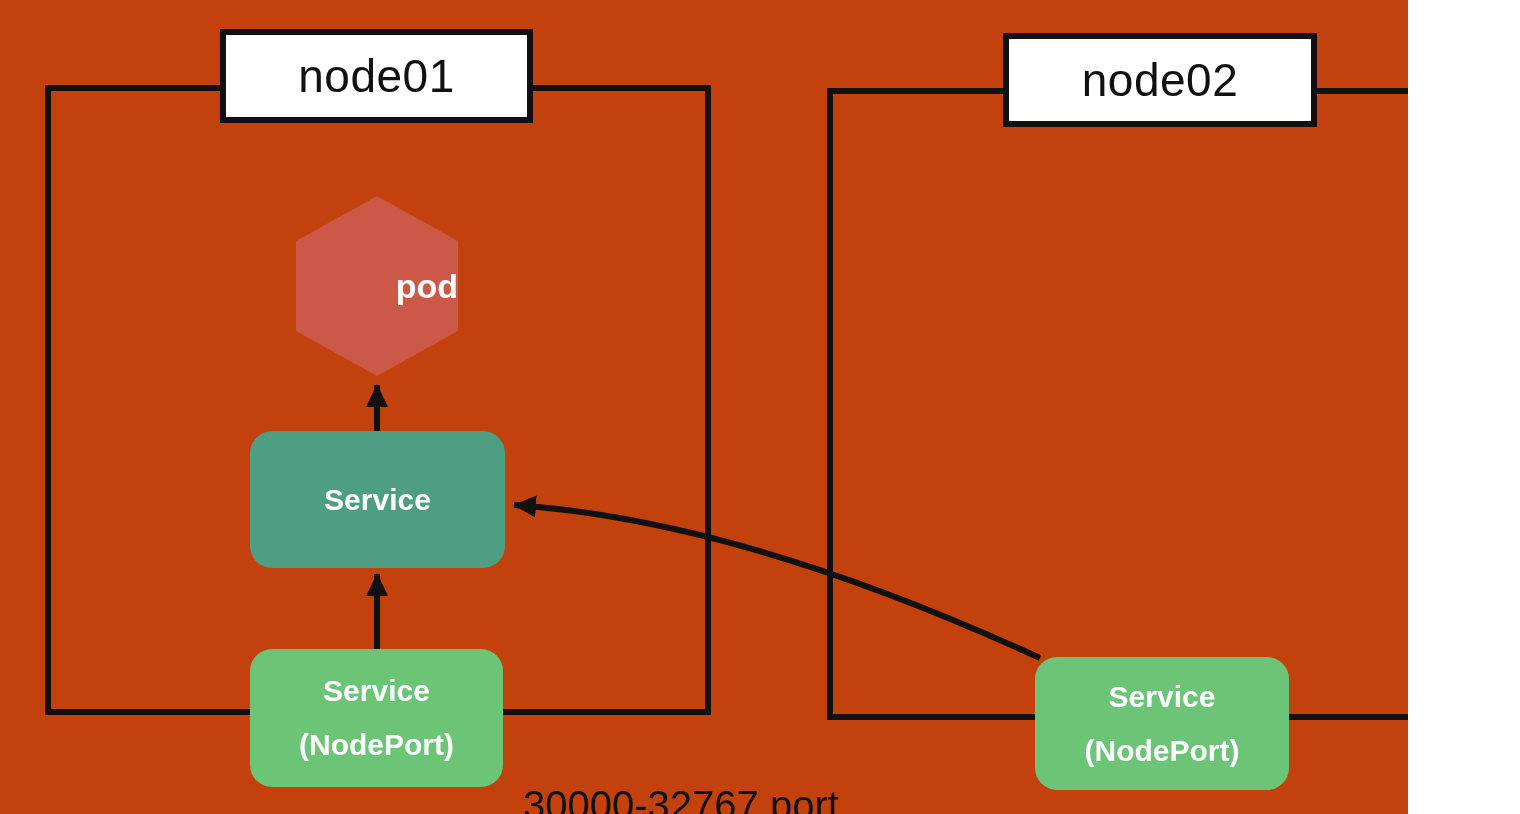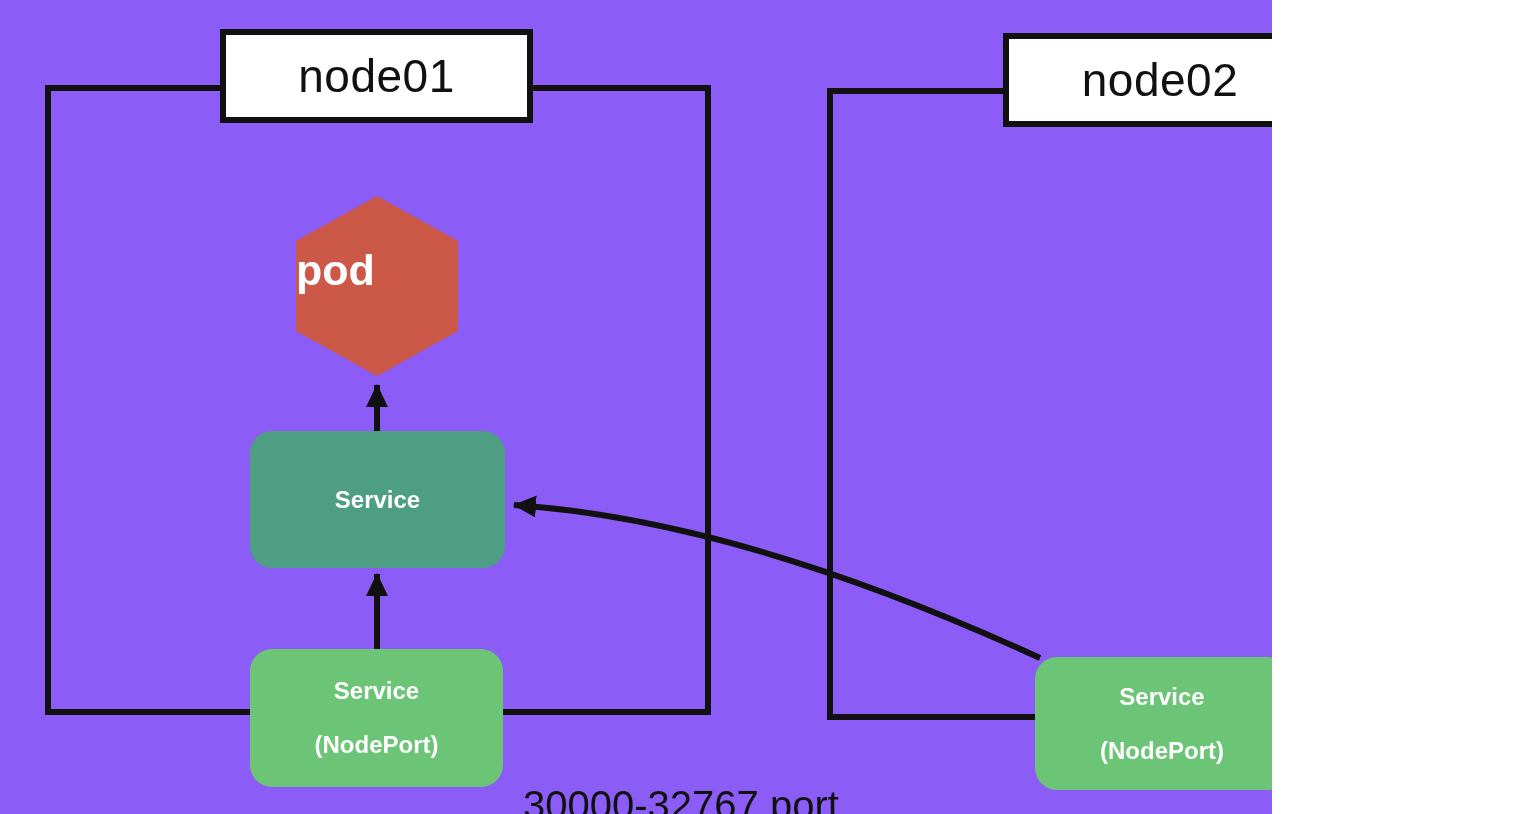--- a/index.html
+++ b/index.html
@@ -1,21 +1,21 @@
 <!DOCTYPE html>
 <html><head>
 <meta charset="utf-8">
 <style>
   html, body { margin: 0; padding: 0; }
   body { font-family: "Liberation Sans", "DejaVu Sans", sans-serif; }
   .canvas {
     position: relative;
-    width: 1272px;
+    width: 1408px;
     height: 814px;
-    background: #8b5cf6;
+    background: #c2410c;
     overflow: hidden;
   }
   
   .node-rect {
     position: absolute;
     border: 6px solid #111111;
     background: transparent;
     box-sizing: border-box;
     z-index: 1;
   }
@@ -53,39 +53,39 @@
 
   
   .pod-hex {
     position: absolute;
     left: 296px; top: 196px;
     width: 162px; height: 180px;
     z-index: 3;
   }
   .pod-label {
     position: absolute;
-    left: 296px; top: 180px;
+    left: 296px; top: 196px;
     width: 162px; height: 180px;
     display: flex;
     align-items: center;
-    justify-content: flex-start;
-    font-size: 43px;
+    justify-content: flex-end;
+    font-size: 34px;
     font-weight: 700;
     z-index: 4;
   }
 
   
   .svc-box {
     position: absolute;
     border-radius: 22px;
     display: flex;
     flex-direction: column;
     align-items: center;
     justify-content: center;
-    font-size: 24px;
+    font-size: 30px;
     font-weight: 700;
     line-height: 54px;
     text-align: center;
     z-index: 3;
     box-sizing: border-box;
   }
   .svc-clusterip { left: 250px;  top: 431px; width: 255px; height: 137px; }
   .svc-nodeport1 { left: 250px;  top: 649px; width: 253px; height: 138px; }
   .svc-nodeport2 { left: 1035px; top: 657px; width: 254px; height: 133px; }
 

